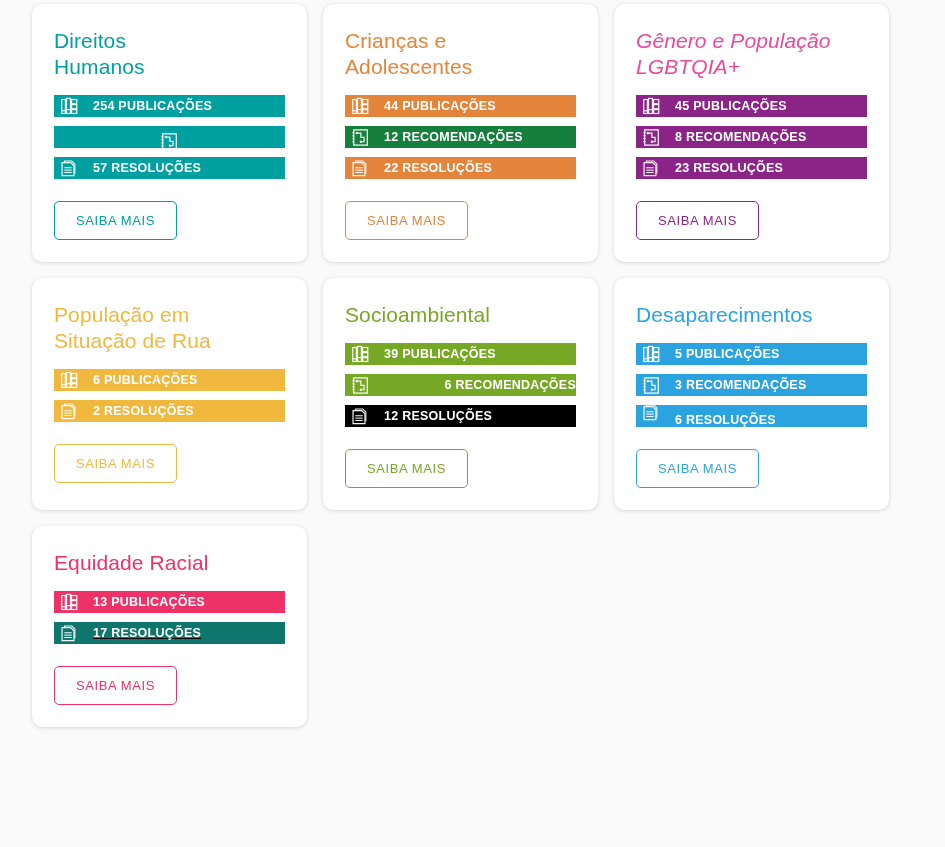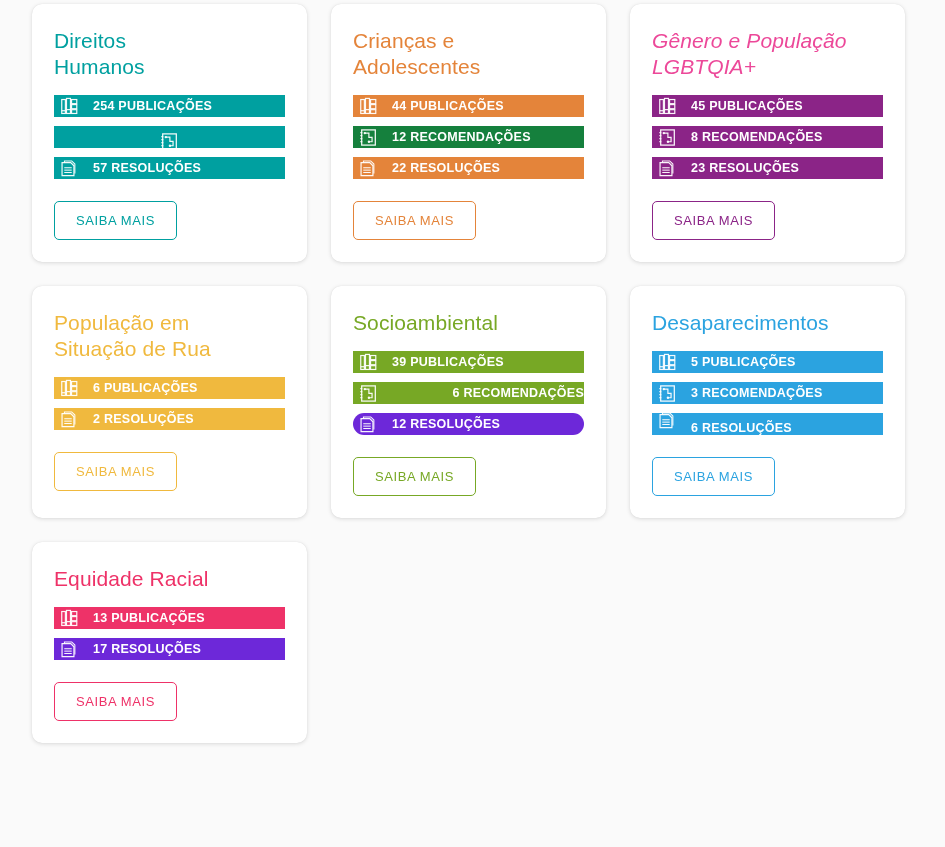--- a/index.html
+++ b/index.html
@@ -12,20 +12,21 @@
     -webkit-font-smoothing: antialiased;
   }
 
   #grid {
     display: grid;
     grid-template-columns: repeat(3, 275px);
     grid-auto-rows: min-content;
     column-gap: 24px;
     row-gap: 24px;
     padding: 4px 0 0 32px;
+    gap: 16px;
   }
 
   .card {
     background: #ffffff;
     border-radius: 10px;
     box-shadow: 0 1px 4px rgba(0,0,0,0.13), 0 0 1px rgba(0,0,0,0.10);
     padding: 24px 22px 22px 22px;
     display: flex;
     flex-direction: column;
   }
@@ -328,21 +329,21 @@
         <rect x="1.6" y="9.0" width="2.6" height="1.4"></rect>
         <rect x="1.6" y="12.8" width="2.6" height="1.4"></rect>
         <rect x="1.6" y="16.6" width="2.6" height="1.4"></rect>
         <circle cx="7.3" cy="6.4" r="1.5"></circle>
         <circle cx="12.5" cy="17.4" r="1.5"></circle>
       </g>
     </svg>
           </span>
           <span class="stat-label">6 RECOMENDAÇÕES</span>
         </div>
-        <div class="stat-bar" style="background: #6d28d9; border-radius: 12px;">
+        <div class="stat-bar" style="background: #000000;">
           <span class="stat-icon">
             <svg width="19" height="19" viewBox="0 0 24 24" aria-hidden="true">
     <path d="M2.6 4.6 h11.0 l4.0 4.0 v12.4 h-15.0 z" fill="none" stroke="rgba(255,255,255,0.95)" stroke-width="1.5"></path>
     <path d="M5.6 4.6 v-2.2 h9.2 l4.0 4.0 v12.0" fill="none" stroke="rgba(255,255,255,0.95)" stroke-width="1.3"></path>
     <g fill="rgba(255,255,255,0.95)">
       <rect x="5.4" y="10.4" width="9.4" height="1.3"></rect>
       <rect x="5.4" y="13.4" width="9.4" height="1.3"></rect>
       <rect x="5.4" y="16.4" width="9.4" height="1.3"></rect>
     </g>
   </svg>
@@ -421,21 +422,21 @@
         <rect x="14.6" y="16.0" width="6.6" height="4.8"></rect>
       </g>
       <g fill="rgba(255,255,255,0.95)">
         <rect x="2.2" y="16.6" width="4.6" height="1.5"></rect>
         <rect x="8.2" y="15.2" width="5.0" height="1.5"></rect>
       </g>
     </svg>
           </span>
           <span class="stat-label">13 PUBLICAÇÕES</span>
         </div>
-        <div class="stat-bar" style="background: #6d28d9;">
+        <div class="stat-bar" style="background: #0f766e; text-decoration: underline;">
           <span class="stat-icon">
             <svg width="19" height="19" viewBox="0 0 24 24" aria-hidden="true">
     <path d="M2.6 4.6 h11.0 l4.0 4.0 v12.4 h-15.0 z" fill="none" stroke="rgba(255,255,255,0.95)" stroke-width="1.5"></path>
     <path d="M5.6 4.6 v-2.2 h9.2 l4.0 4.0 v12.0" fill="none" stroke="rgba(255,255,255,0.95)" stroke-width="1.3"></path>
     <g fill="rgba(255,255,255,0.95)">
       <rect x="5.4" y="10.4" width="9.4" height="1.3"></rect>
       <rect x="5.4" y="13.4" width="9.4" height="1.3"></rect>
       <rect x="5.4" y="16.4" width="9.4" height="1.3"></rect>
     </g>
   </svg>

